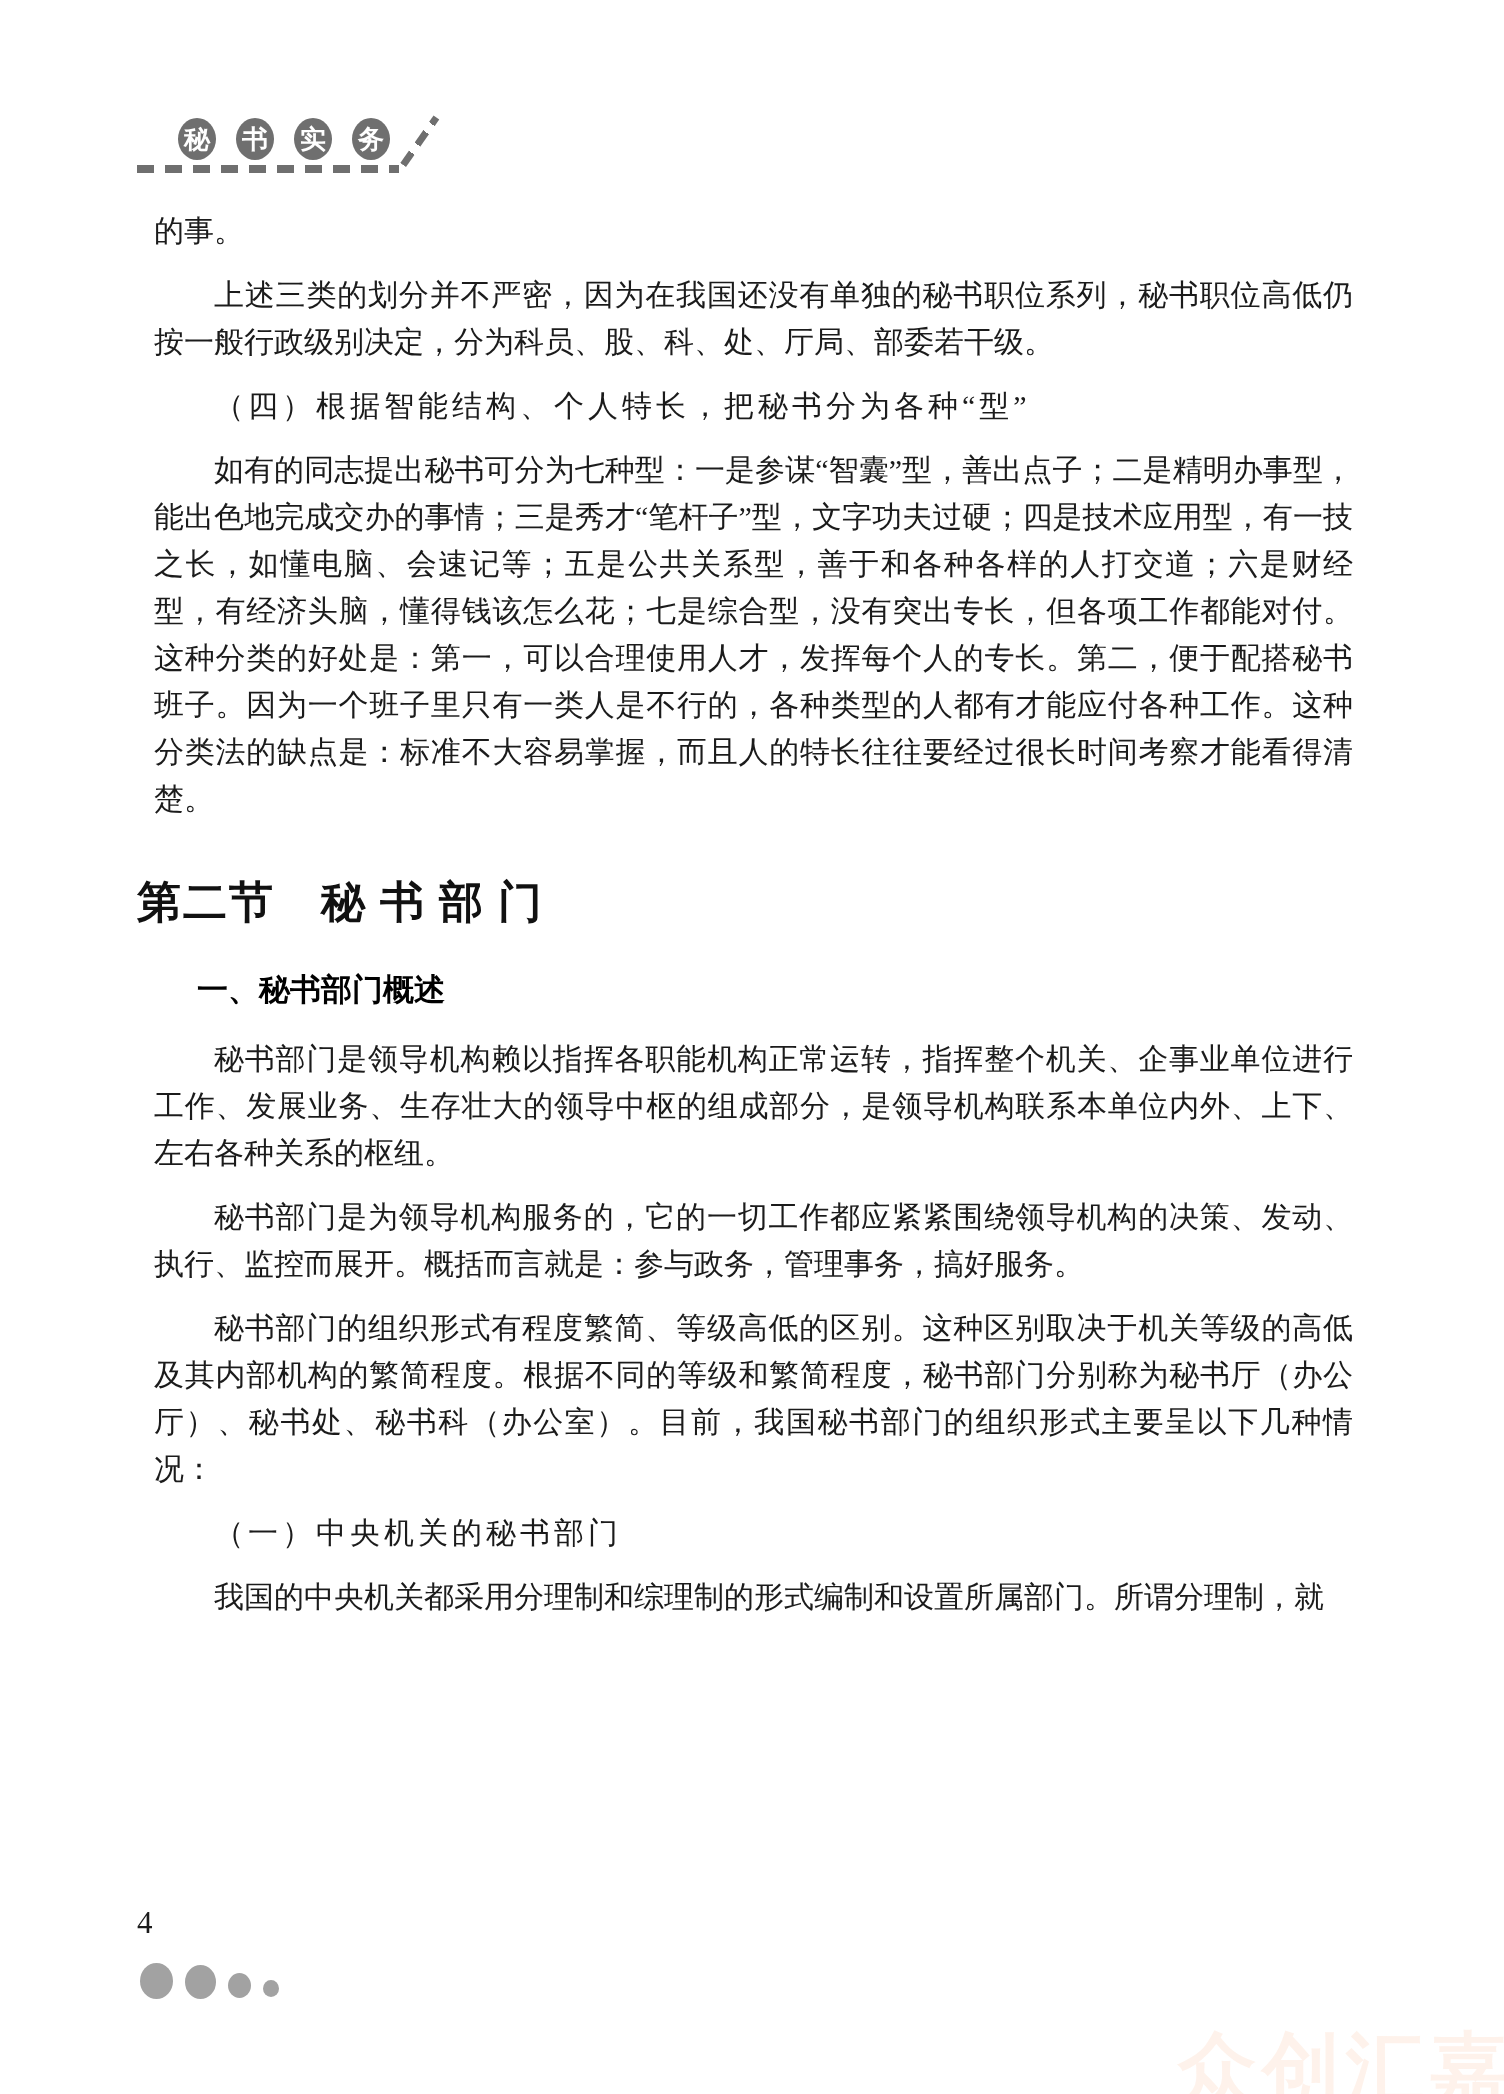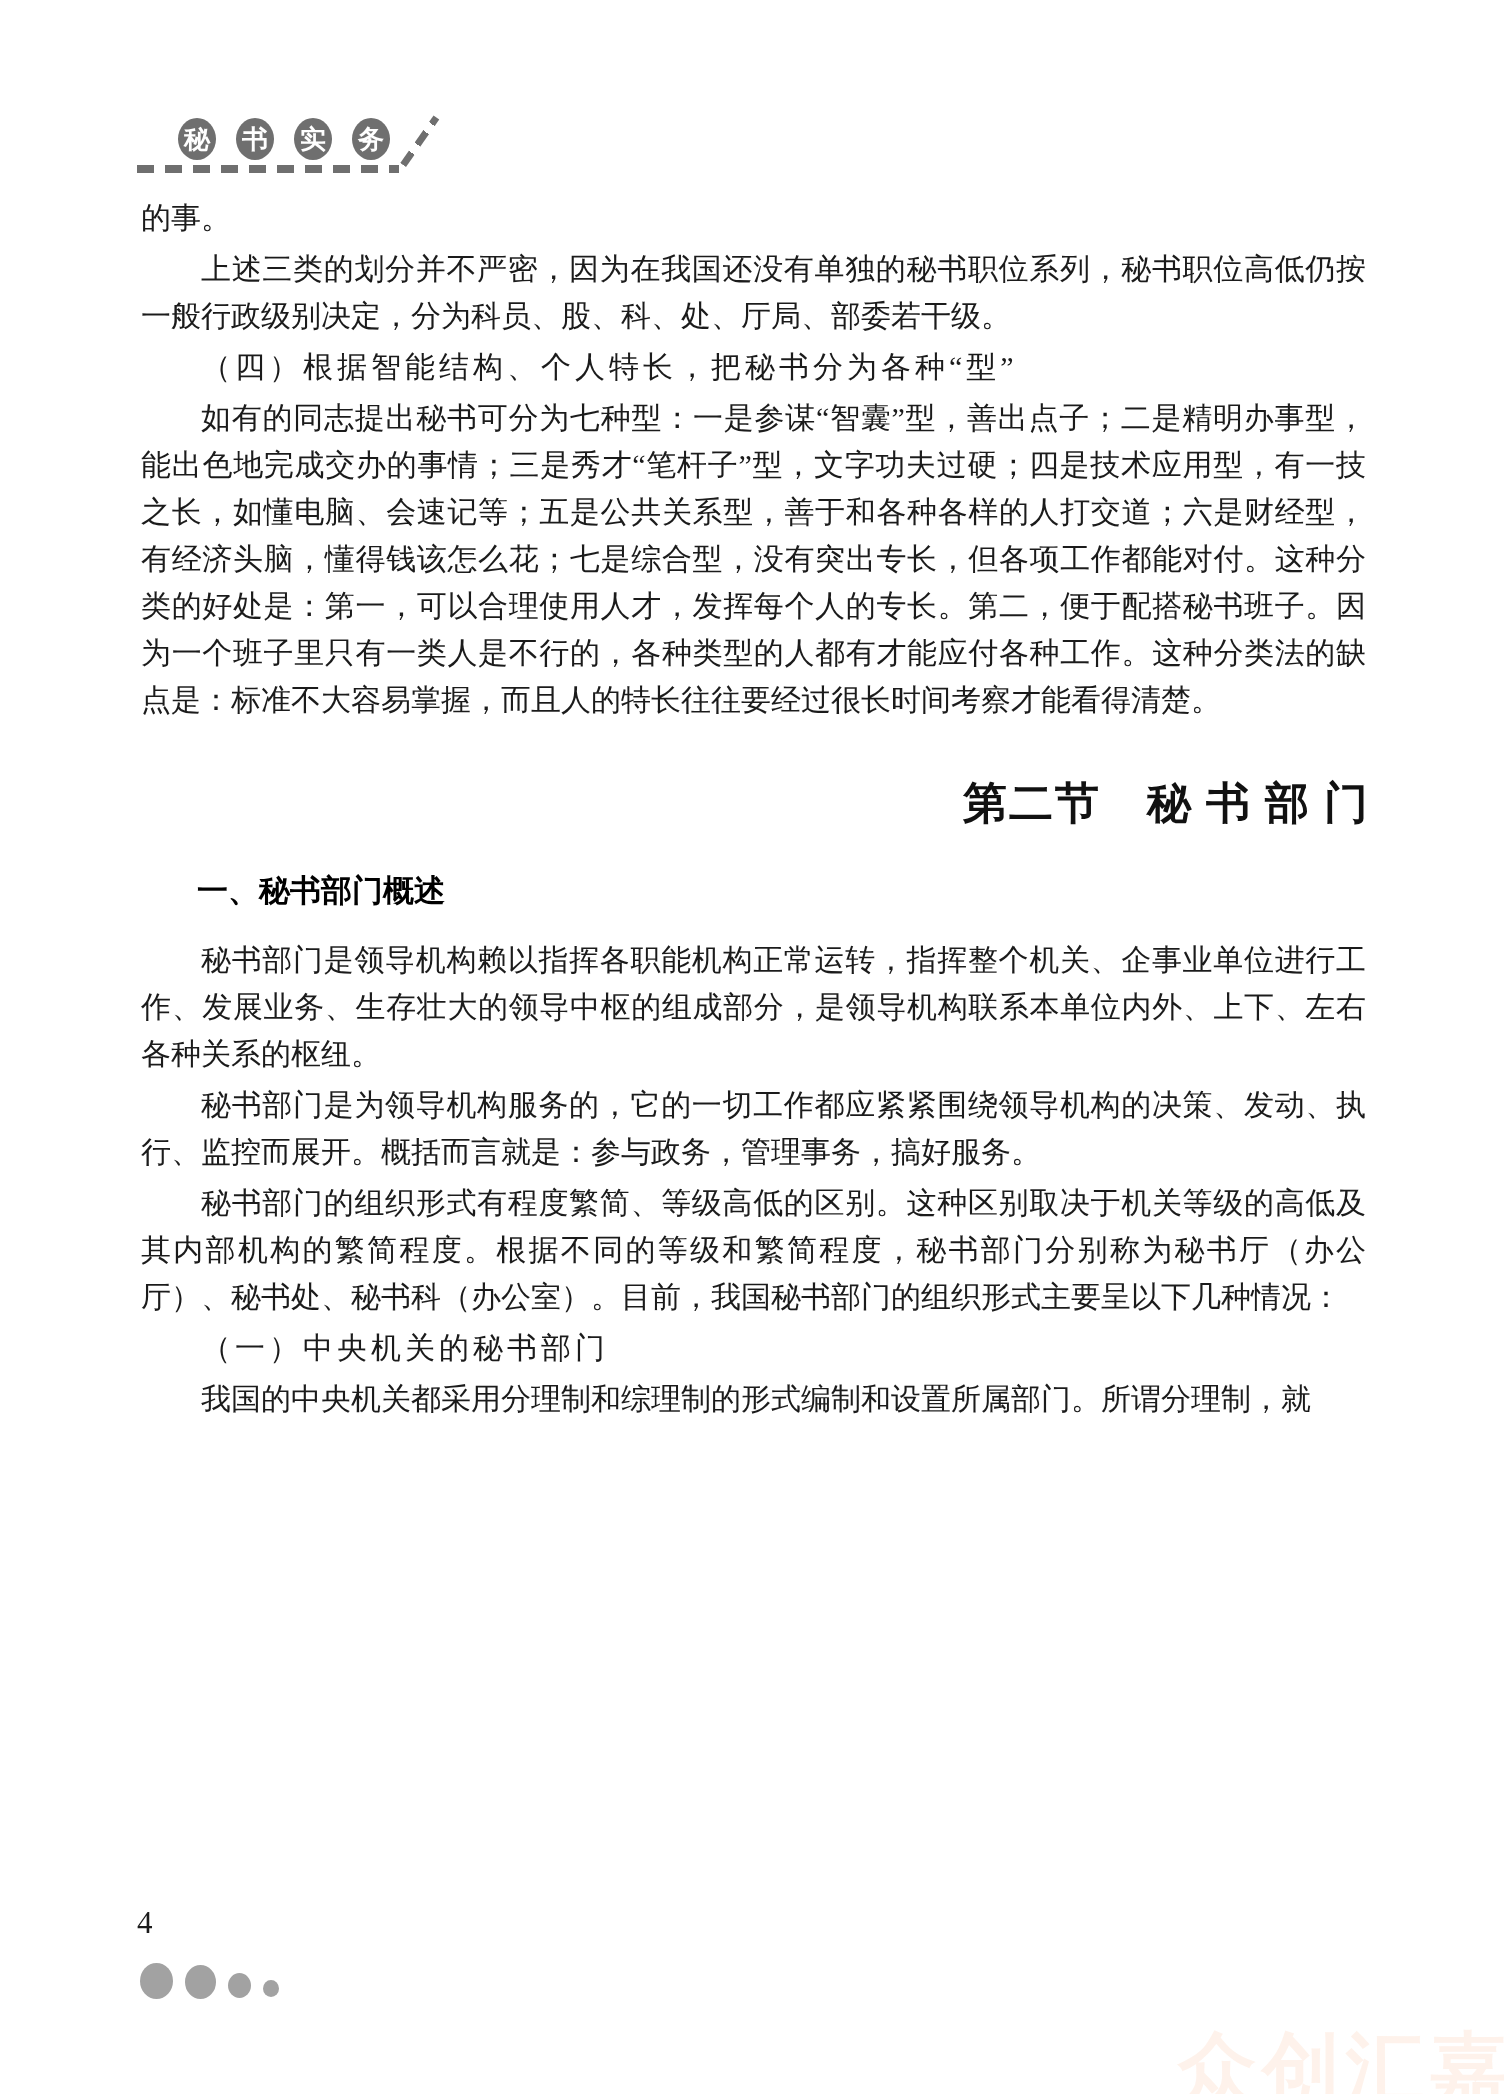--- a/index.html
+++ b/index.html
@@ -31,27 +31,27 @@
     position:absolute; left:228px; top:42px;
     width:58px; height:7px;
     background:repeating-linear-gradient(90deg,#6f6f6f 0 15px,transparent 15px 25px);
     transform:rotate(-55deg);
     transform-origin:left bottom;
   }
 
   
   .content { position:absolute; left:137px; top:190px; width:1233px; }
   .body-text {
-    margin:4px; font-size:30px; line-height:47px;
+    margin:17px; font-size:30px; line-height:47px;
     text-align:justify; text-indent:2em;
   }
   .no-indent { text-indent:0; }
   .kaiti { letter-spacing:4px; }
   .section-title {
-    margin:50px 0 25px; text-align:right;
+    margin:50px 0 25px; text-align:left;
     font-size:44px; font-weight:bold; line-height:62px;
     color:#111111; letter-spacing:2px;
   }
   .subheading {
     font-family:"Liberation Sans","DejaVu Sans",sans-serif;
     font-size:31px; font-weight:bold; color:#000000;
     margin:32px 0 22px; padding-left:60px; line-height:47px;
   }
 
   

